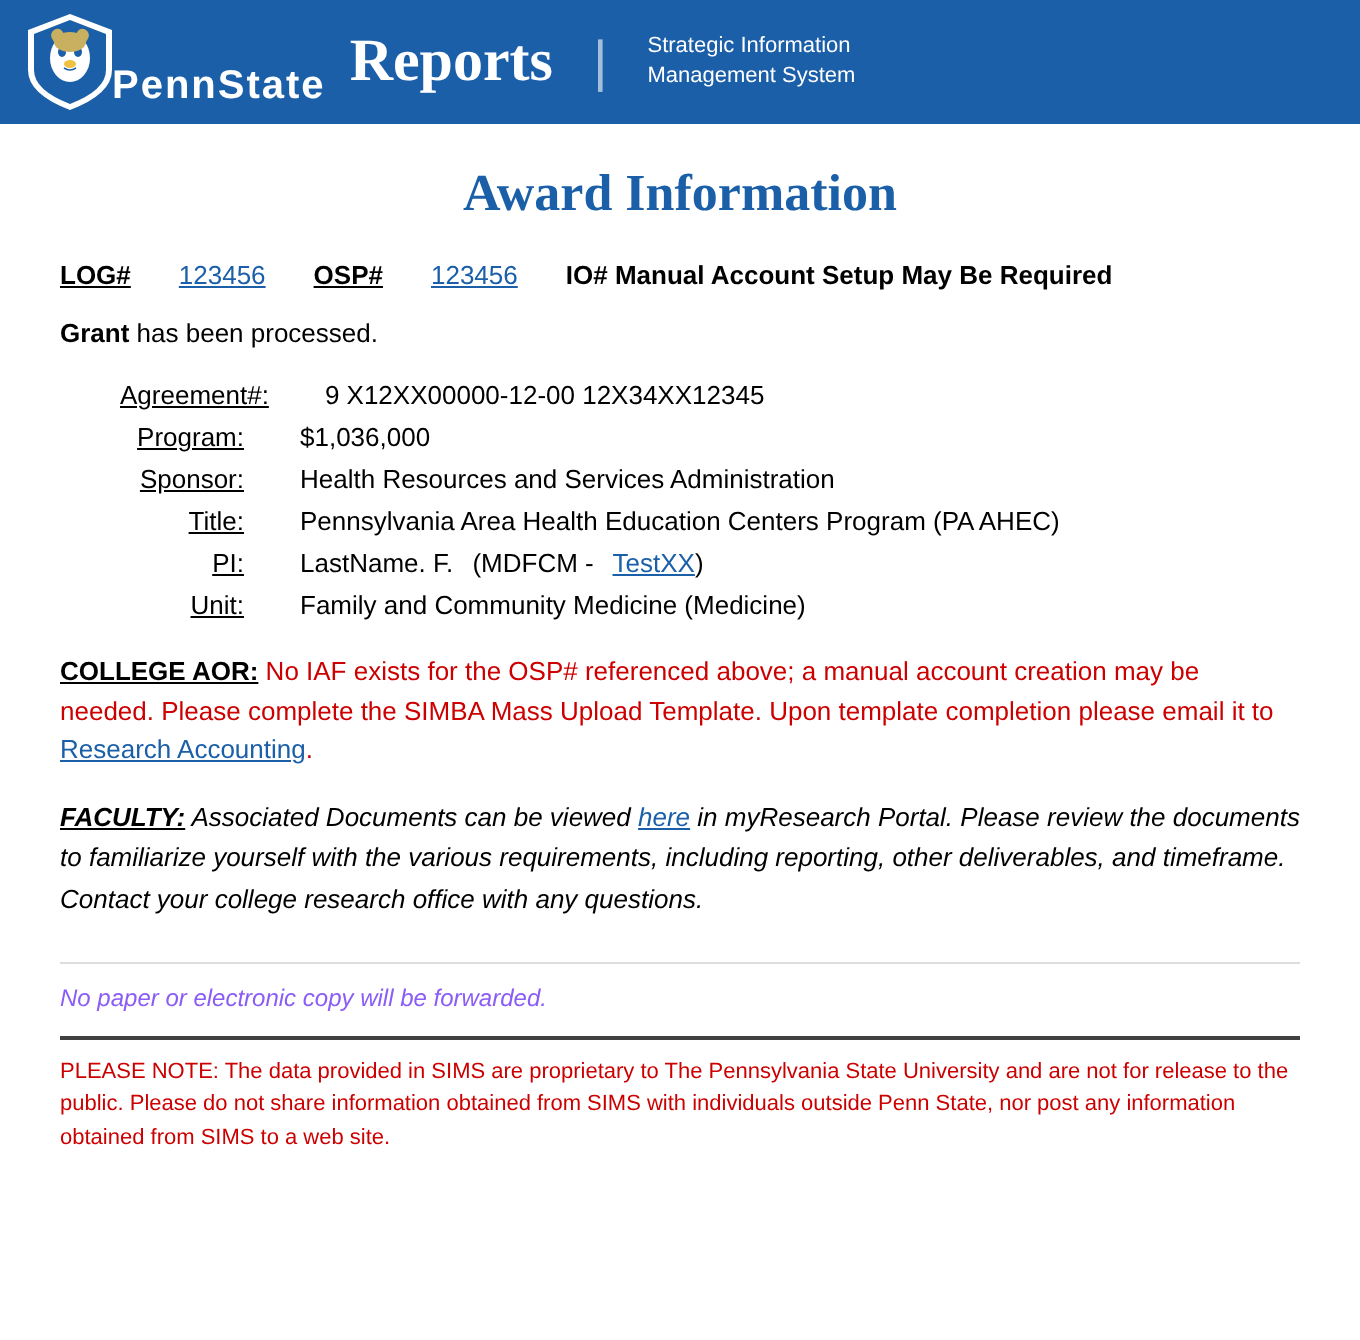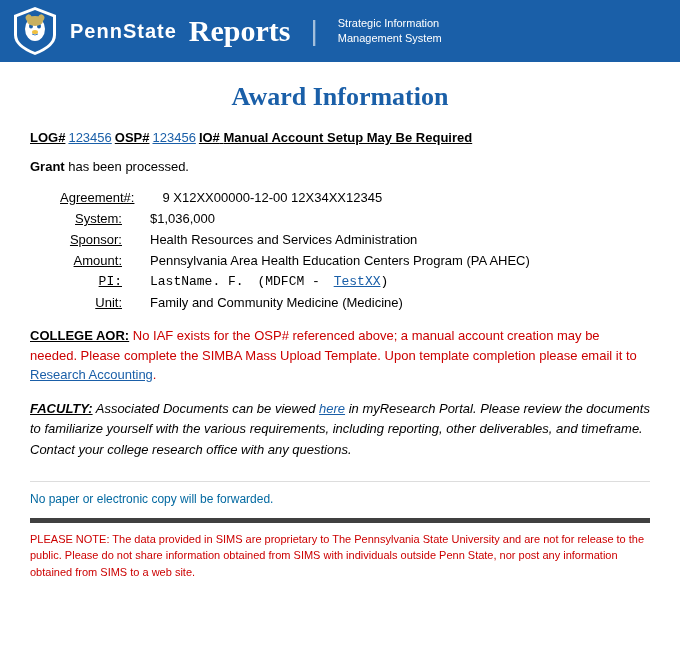--- a/index.html
+++ b/index.html
@@ -9,22 +9,22 @@
     .header {
       background: #1a5fa8;
       display: flex;
       align-items: center;
       padding: 8px 14px;
       gap: 12px;
       height: 62px;
     }
     .header-logo {
       display: flex;
-      align-items: center;
-      gap: 14px;
+      align-items: flex-end;
+      gap: 0;
     }
     .lion-shield {
       width: 42px;
       height: 48px;
     }
     .header-penn-state {
       color: #fff;
       font-size: 20px;
       font-weight: bold;
       letter-spacing: 1px;
@@ -55,35 +55,34 @@
       text-align: center;
       font-size: 26px;
       color: #1a5fa8;
       font-family: Georgia, serif;
       margin-bottom: 18px;
     }
 
     .log-line {
       display: flex;
       align-items: center;
-      gap: 3px;
+      gap: 24px;
       margin-bottom: 14px;
       font-size: 13px;
     }
     .log-label {
       font-weight: bold;
       text-decoration: underline;
     }
     .log-link {
       color: #1a5fa8;
       text-decoration: underline;
     }
     .io-section {
       font-weight: bold;
-      text-decoration: underline;
     }
 
     .grant-line {
       margin-bottom: 16px;
       font-size: 13px;
     }
     .grant-line b {
       font-weight: bold;
       margin-top: 46px;
     }
@@ -105,21 +104,20 @@
       text-align: right;
       padding-right: 28px;
       flex-shrink: 0;
     }
     .detail-value {
       flex: 1;
     }
     .pi-row {
       display: flex;
       align-items: center;
-      font-family: Liberation Mono, monospace;
     }
     .pi-code {
       margin-left: 6px;
       margin-right: 6px;
     }
     .pi-link {
       color: #1a5fa8;
       text-decoration: underline;
     }
 
@@ -152,32 +150,33 @@
       font-weight: bold;
       text-decoration: underline;
     }
     .faculty-link {
       color: #1a5fa8;
       text-decoration: underline;
     }
 
     
     .no-paper {
-      color: #0369a1;
+      font-style: italic;
+      color: #8b5cf6;
       font-size: 12px;
       margin-bottom: 12px;
       border-top: 1px solid #ddd;
       padding-top: 10px;
     }
 
     .please-note {
       font-size: 11px;
       color: #cc0000;
       line-height: 1.5;
-      border-top: 5px solid #404040;
+      border-top: 2px solid #404040;
       padding-top: 8px;
     }
   </style>
 </head>
 <body>
 
 <header class="header">
   <div class="header-logo">
 
     <svg class="lion-shield" viewBox="0 0 42 48" xmlns="http://www.w3.org/2000/svg">
@@ -221,29 +220,29 @@
   <div class="grant-line">
     <b>Grant</b><span> has been processed.</span>
   </div>
 
   <div class="details">
     <div class="detail-row">
       <span class="detail-label">Agreement#:</span>
       <span class="detail-value">9 X12XX00000-12-00 12X34XX12345</span>
     </div>
     <div class="detail-row">
-      <span class="detail-label">System:</span>
+      <span class="detail-label">Program:</span>
       <span class="detail-value">$1,036,000</span>
     </div>
     <div class="detail-row">
       <span class="detail-label">Sponsor:</span>
       <span class="detail-value">Health Resources and Services Administration</span>
     </div>
     <div class="detail-row">
-      <span class="detail-label">Amount:</span>
+      <span class="detail-label">Title:</span>
       <span class="detail-value">Pennsylvania Area Health Education Centers Program (PA AHEC)</span>
     </div>
     <div class="detail-row pi-row">
       <span class="detail-label">PI:</span>
       <span class="detail-value">
         <span>LastName. F.</span>
         <span class="pi-code">(MDFCM -</span>
         <a class="pi-link" href="#">TestXX</a><span>)</span>
       </span>
     </div>

